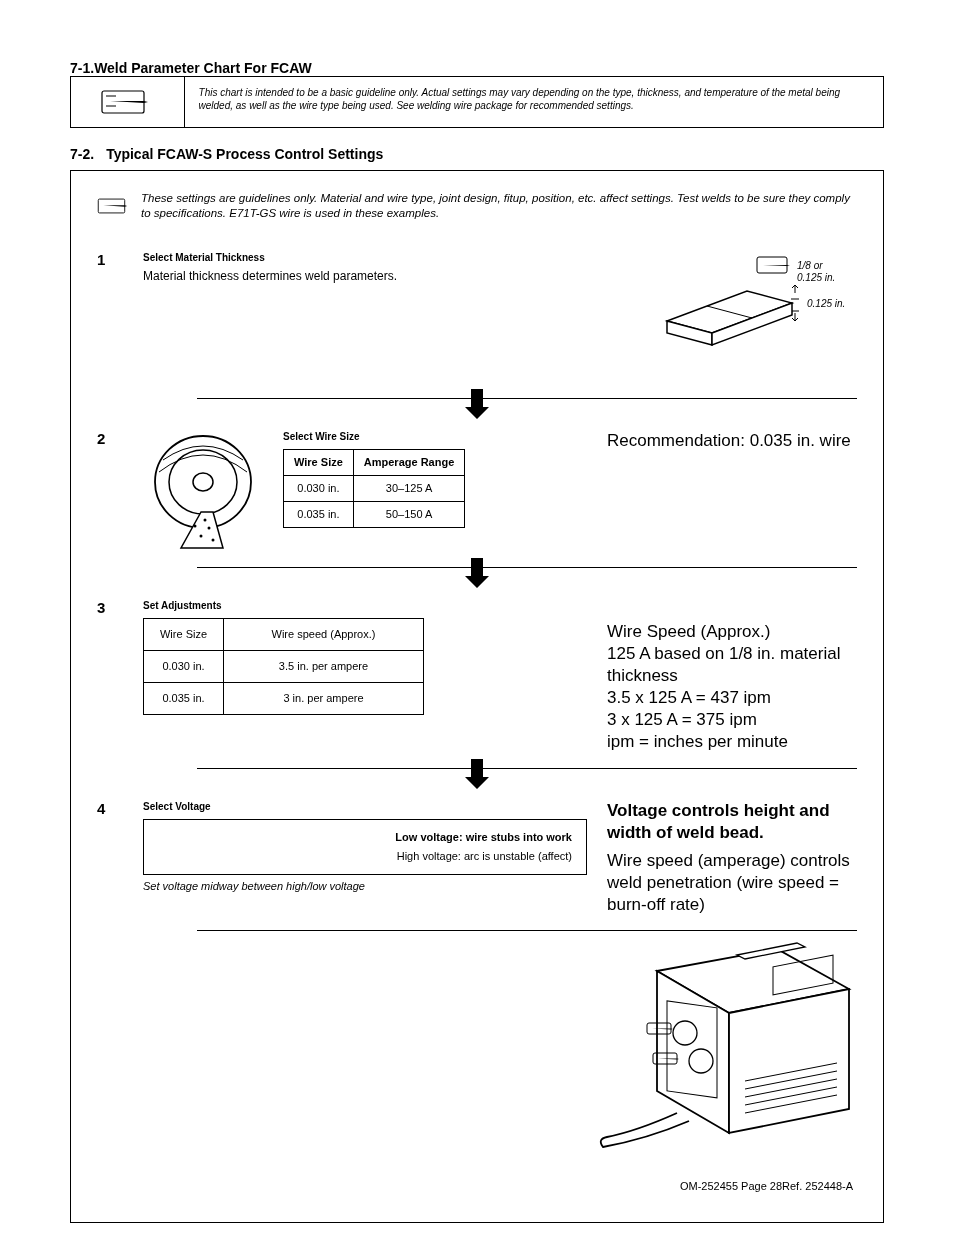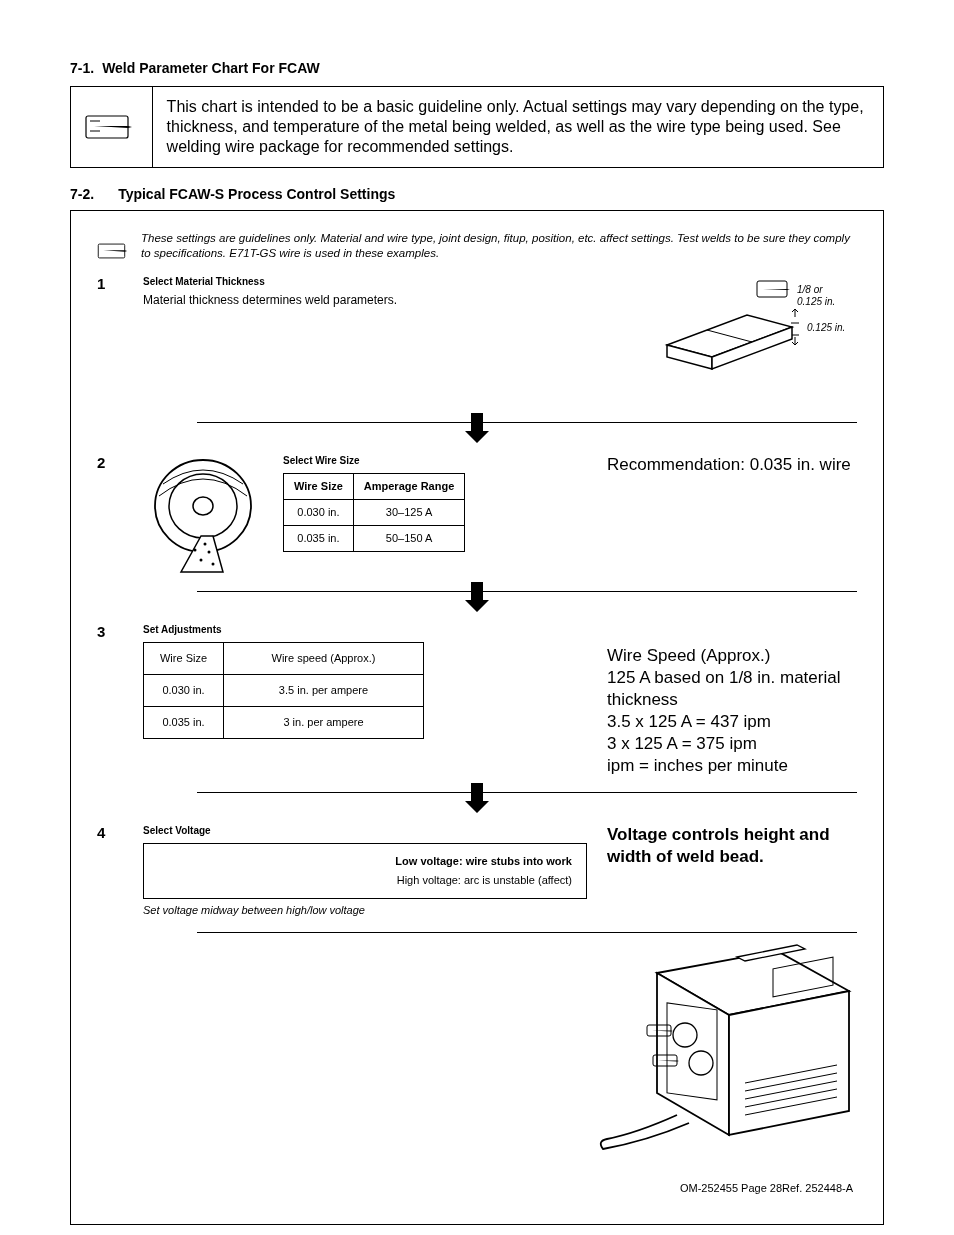--- a/index.html
+++ b/index.html
@@ -6,39 +6,39 @@
     body {
       width: 954px;
       height: 1235px;
       font-family: Arial, Helvetica, sans-serif;
       font-size: 12px;
       color: #000;
       padding: 60px 70px 40px 70px;
       position: relative;
       background: #fff;
     }
-    .section-title-row { display: flex; align-items: flex-start; gap: 8px; margin-bottom: 10px; }
+    .section-title-row { display: flex; align-items: flex-start; }
     .section-num { font-weight: bold; font-size: 14px; }
     .section-title { font-weight: bold; font-size: 14px; }
     .note-box {
       border: 1.5px solid #000;
       display: flex;
       align-items: stretch;
       margin-bottom: 18px;
     }
     .note-box .icon-cell {
       width: 170px;
       border-right: 1.5px solid #000;
       display: flex;
       align-items: center;
       justify-content: center;
       padding: 10px;
     }
-    .note-box .text-cell { padding: 10px 14px; font-size: 16px; line-height: 1.25; }
-    .steps-title-row { display: flex; align-items: center; gap: 24px; margin: 12px 0 8px 0; }
+    .note-box .text-cell { padding: 10px 14px; font-style: italic; font-size: 10px; line-height: 1.25; }
+    .steps-title-row { display: flex; align-items: center; gap: 12px; margin: 12px 0 8px 0; }
     .main-box { border: 1.5px solid #000; padding: 20px 26px 30px 26px; }
     .step-row { display: flex; align-items: flex-start; gap: 18px; }
     .step-num { width: 28px; font-weight: bold; font-size: 15px; }
     .step-body { flex: 1; display: flex; gap: 20px; align-items: flex-start; }
     .step-text { flex: 1; font-size: 12px; line-height: 1.35; }
     .step-text .heading { font-size: 10px; font-weight: bold; margin-bottom: 4px; }
     .wire-table {
       border: 1.3px solid #000;
       border-collapse: collapse;
       margin-top: 6px;
@@ -98,21 +98,21 @@
   </div>
   <div class="text-cell">This chart is intended to be a basic guideline only. Actual settings may vary depending on the type, thickness, and temperature of the metal being welded, as well as the wire type being used. See welding wire package for recommended settings.</div>
 </div>
 
 <div class="steps-title-row">
   <span class="section-num">7-2.</span>
   <span class="section-title">Typical FCAW-S Process Control Settings</span>
 </div>
 
 <div class="main-box">
-  <div style="display:flex;gap:10px;align-items:flex-end;margin-bottom:14px;">
+  <div style="display:flex;gap:10px;align-items:center;margin-bottom:30px;">
     <svg width="34" height="20" viewBox="0 0 54 30" style="flex-shrink:0;">
       <rect x="2" y="4" width="42" height="22" fill="none" stroke="#000" stroke-width="1.4" rx="2"></rect>
       <path d="M 10 14 L 44 14 L 48 15 L 44 16 Z" fill="#000"></path>
     </svg>
     <span style="font-style:italic;font-size:11.5px;line-height:1.3;">These settings are guidelines only. Material and wire type, joint design, fitup, position, etc. affect settings. Test welds to be sure they comply to specifications. E71T-GS wire is used in these examples.</span>
   </div>
 
   <div class="step-row">
     <div class="step-num">1</div>
     <div class="step-body">
@@ -244,20 +244,21 @@
       <div class="step-text">
         <div class="heading">Select Voltage</div>
         <div class="voltage-box">
           <div class="bold">Low voltage: wire stubs into work</div>
           <div>High voltage: arc is unstable (affect)</div>
         </div>
         <span class="sub-em">Set voltage midway between high/low voltage</span>
       </div>
       <div class="col-right">
         <div style="font-weight:bold;margin-bottom:6px;">Voltage controls height and width of weld bead.</div>
+        <div>Wire speed (amperage) controls weld penetration (wire speed = burn-off rate)</div>
       </div>
     </div>
   </div>
   <hr class="hr-sep">
 
   <div style="display:flex;justify-content:flex-end;margin-top:6px;">
     <div class="welder-wrap">
       <svg width="260" height="210" viewBox="0 0 260 210">
 
         <path d="M 60 30 L 180 8 L 252 48 L 132 72 Z" fill="#fff" stroke="#000" stroke-width="1.8"></path>

